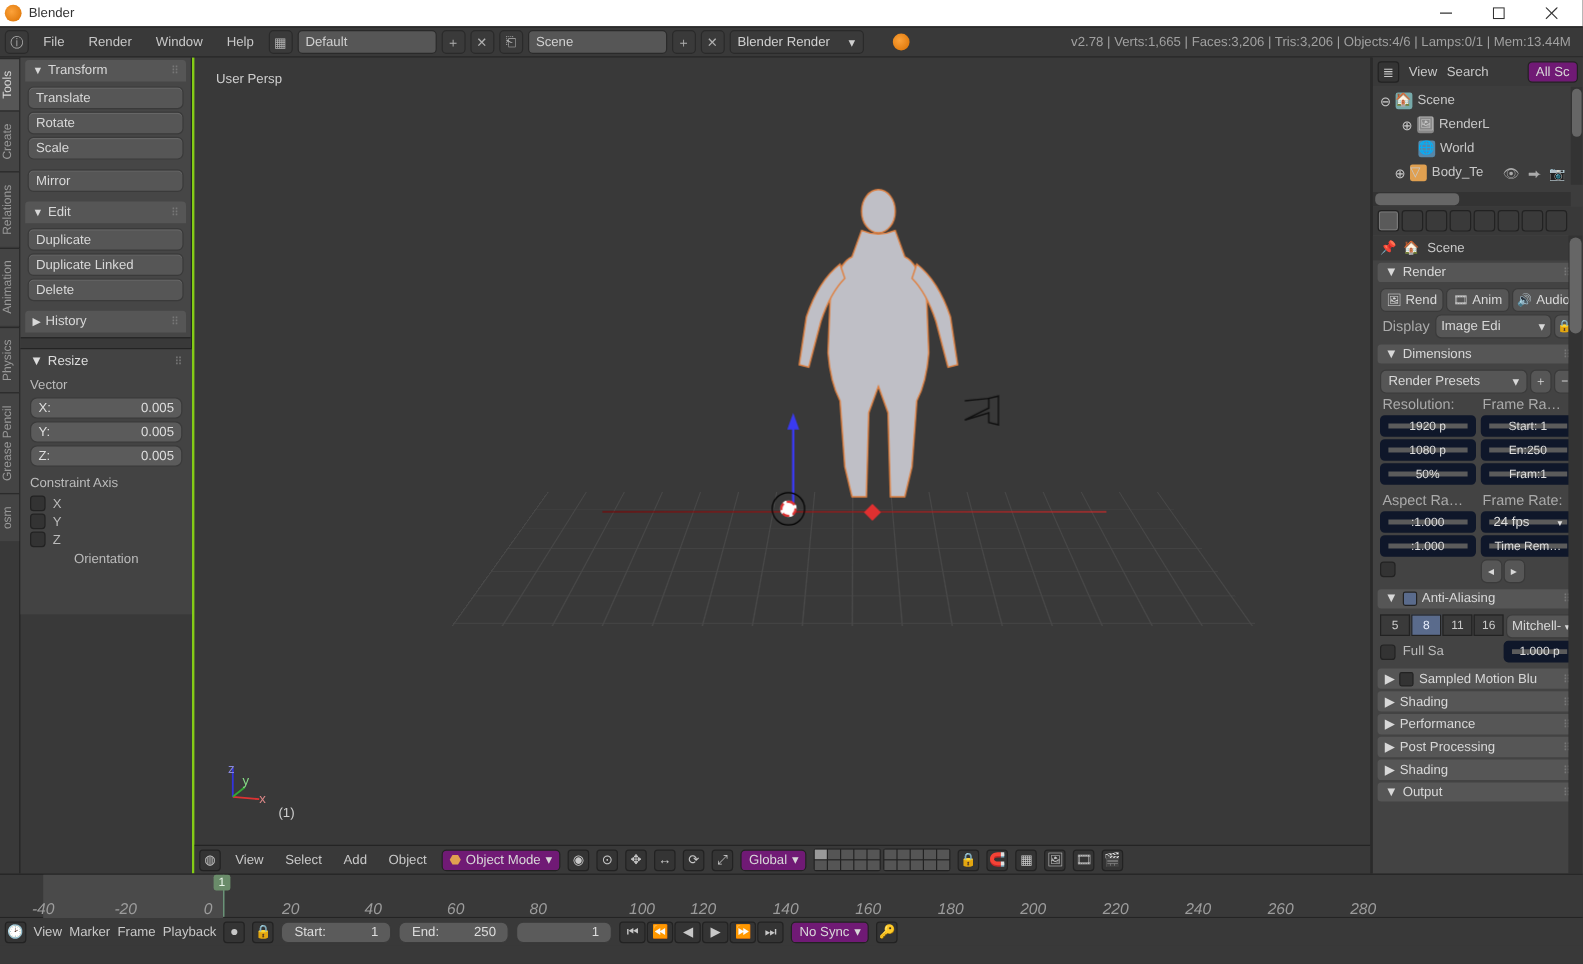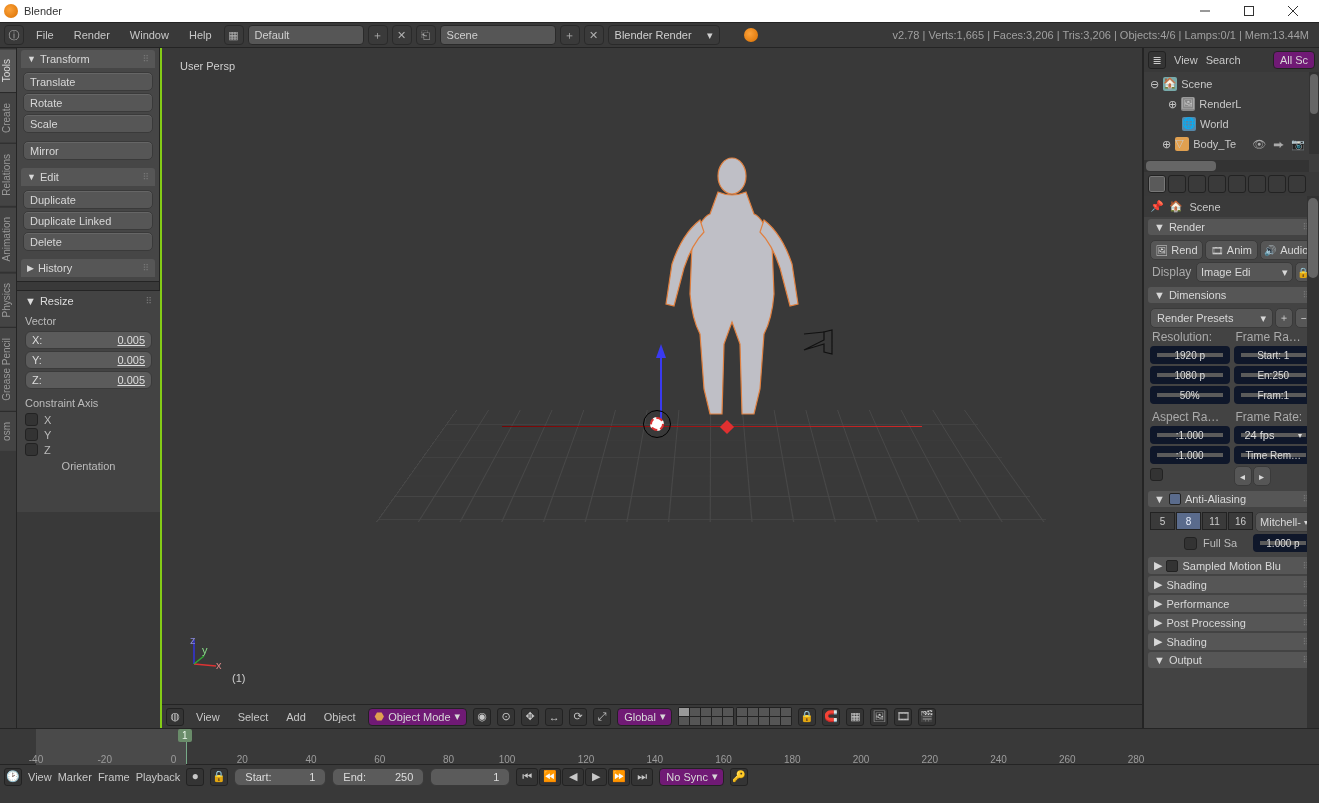--- a/index.html
+++ b/index.html
@@ -35,21 +35,21 @@
 .panelbody { padding: 4px 6px 6px 6px; display:flex; flex-direction:column; gap: 2px; }
 .btn { background: #565656; border: 1px solid #3a3a3a; border-radius: 5px; color: #d8d8d8; padding: 2px 6px; text-align: left; height: 19px; line-height: 14px; box-shadow: inset 0 1px 0 #666; cursor:pointer;}
 .leftsplit { flex:1; background:#393939; margin-top:4px; border-top:1px solid #242424; padding:4px 6px;}
 
 
 .opbox { background: #434343; border-top:1px solid #242424; padding: 4px 8px; color:#c8c8c8; height: 222px; position:relative; }
 .opbox .nm { font-size:11px; color:#ddd; margin-bottom:8px; display:flex; align-items:center; gap:4px;}
 .opbox .lbl { color:#bbb; margin: 4px 0; }
 .numfield { background: #5b5b5b; border:1px solid #3a3a3a; border-radius: 6px; height: 18px; display:flex; align-items:center; padding: 0 6px; color:#ddd; justify-content:space-between; margin-bottom:2px;}
 .numfield .l { color:#ddd; }
-.numfield .r { color:#ddd;text-decoration:underline; }
+.numfield .r { color:#ddd; }
 .chk { display:flex; align-items:center; gap:6px; margin:2px 0; color:#bbb;}
 .chk .box { width:13px; height:13px; border-radius:3px; background:#333; border:1px solid #222; }
 
 
 .viewport { flex:1; background: #393939; position: relative; overflow:hidden; border-left:2px solid #84cc16; border-right:1px solid #242424;}
 .viewlabel { position:absolute; top:12px; left:18px; color:#cfcfcf; font-size:11px; }
 .axisgizmo { position:absolute; left:24px; bottom:56px; width:36px; height:36px; }
 .framelabel { position:absolute; left:70px; bottom:44px; color:#cfcfcf; }
 
 
@@ -73,21 +73,21 @@
 .icnbox { width:18px; height:18px; background:#343434; border:1px solid #222; border-radius:3px; display:flex; align-items:center; justify-content:center;}
 .layergrid { display:flex; gap:2px; }
 .layergrid .lg { display:grid; grid-template-columns: repeat(5, 10px); grid-template-rows: repeat(2,8px); gap:1px; padding:1px; background:#222; border-radius:2px;}
 .layergrid .cell { background:#555; }
 .layergrid .cell.a { background:#999;}
 
 
 .timeline { height:36px; background:#393939; border-top:1px solid #242424; position:relative; color:#9c9c9c;}
 .timeline .ruler { position:absolute; top:0; left:36px; right:180px; height:36px;}
 .timeline .startzone { position:absolute; top:0; left:36px; width:150px; height:36px; background:#4a4a4a;}
-.timeline .tick { position:absolute; bottom:0; font-size:10px; color:#9c9c9c; transform: translateX(-50%);}
+.timeline .tick { position:absolute; bottom:0; font-size:13px; color:#9c9c9c; transform: translateX(-50%); font-style: italic;}
 .timeline .curframe { position:absolute; top:0; bottom:0; width:1px; background:#7a8; left:186px;}
 .timeline .curframebox { position:absolute; top:0; left:178px; background:#6a8c6a; color:#e8f5e8; padding:0 4px; border-radius:2px; font-size:10px; height:13px; line-height:13px;}
 
 
 .tlheader { height:24px; background:#393939; border-top:1px solid #242424; display:flex; align-items:center; gap:6px; padding:0 4px; color:#c8c8c8;}
 .playbtns { display:flex; gap:1px; }
 .playbtns .pb { width:22px; height:18px; background:#343434; border:1px solid #222; border-radius:3px; display:flex; align-items:center; justify-content:center;}
 .numbox { background:#5b5b5b; border:1px solid #3a3a3a; border-radius:6px; height:18px; display:flex; align-items:center; padding: 0 10px; color:#ddd; gap: 20px; min-width:92px; justify-content:space-between;}
 
 
@@ -487,21 +487,21 @@
             <div class="aab active">8</div>
             <div class="aab">11</div>
             <div class="aab">16</div>
           </div>
           <div class="bcell sm" style="flex:0 0 56px; justify-content:space-between; padding:0 4px;">
               <span>Mitchell-</span>
               <span style="font-size:8px;">▾</span>
             </div>
         </div>
         <div class="brow">
-          <div class="chk" style="flex:1;margin-left:34px;">
+          <div class="chk" style="flex:1;">
               <span class="box"></span>
               <span>Full Sa</span>
             </div>
           <div class="mini" style="flex:0 0 60px;">1.000 p</div>
         </div>
       </div>
 
       <div class="phead">
           <span class="tri">▶</span>
           <span class="box" style="width:12px;height:12px;border-radius:2px;background:#333;border:1px solid #222;display:inline-block;"></span>
@@ -546,21 +546,21 @@
   <div class="curframe"></div>
   <div class="curframebox">1</div>
   <div class="ruler" id="ruler">
       <span class="tick" style="left: 0px;">-40</span>
       <span class="tick" style="left: 68.75px;">-20</span>
       <span class="tick" style="left: 137.5px;">0</span>
       <span class="tick" style="left: 206.25px;">20</span>
       <span class="tick" style="left: 275px;">40</span>
       <span class="tick" style="left: 343.75px;">60</span>
       <span class="tick" style="left: 412.5px;">80</span>
-      <span class="tick" style="left: 471px; text-align: right;">100</span>
+      <span class="tick" style="left: 499px; text-align: right;">100</span>
       <span class="tick" style="left: 550px;">120</span>
       <span class="tick" style="left: 618.75px;">140</span>
       <span class="tick" style="left: 687.5px;">160</span>
       <span class="tick" style="left: 756.25px;">180</span>
       <span class="tick" style="left: 825px;">200</span>
       <span class="tick" style="left: 893.75px;">220</span>
       <span class="tick" style="left: 962.5px;">240</span>
       <span class="tick" style="left: 1031.25px;">260</span>
       <span class="tick" style="left: 1100px;">280</span>
     </div>

